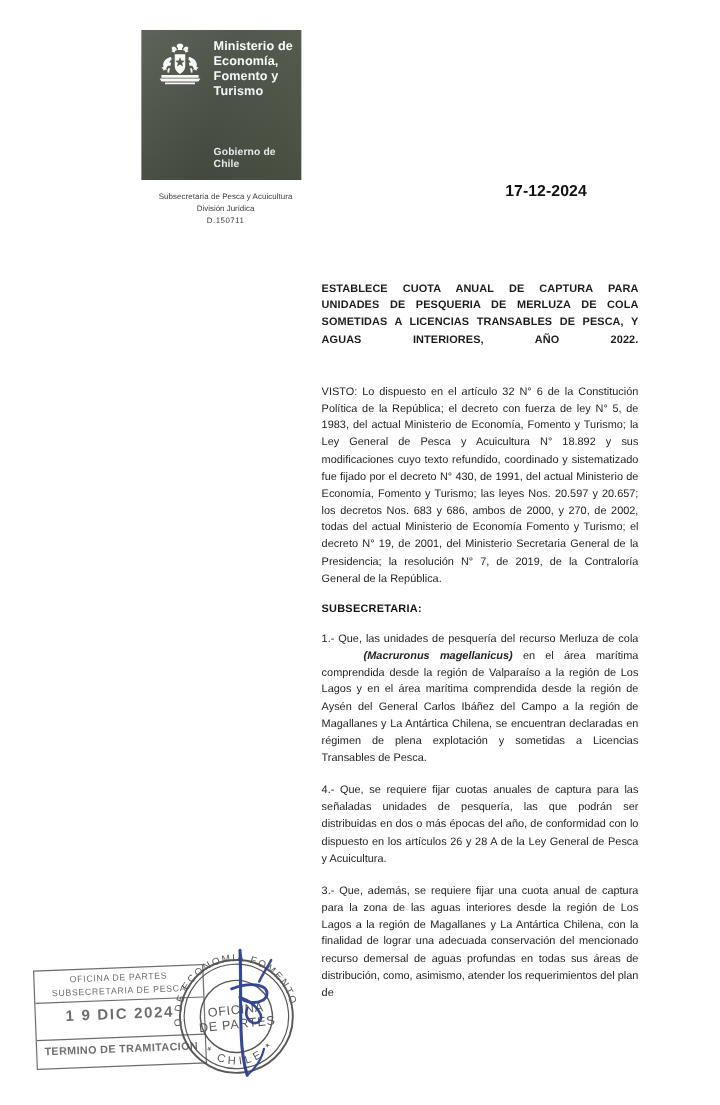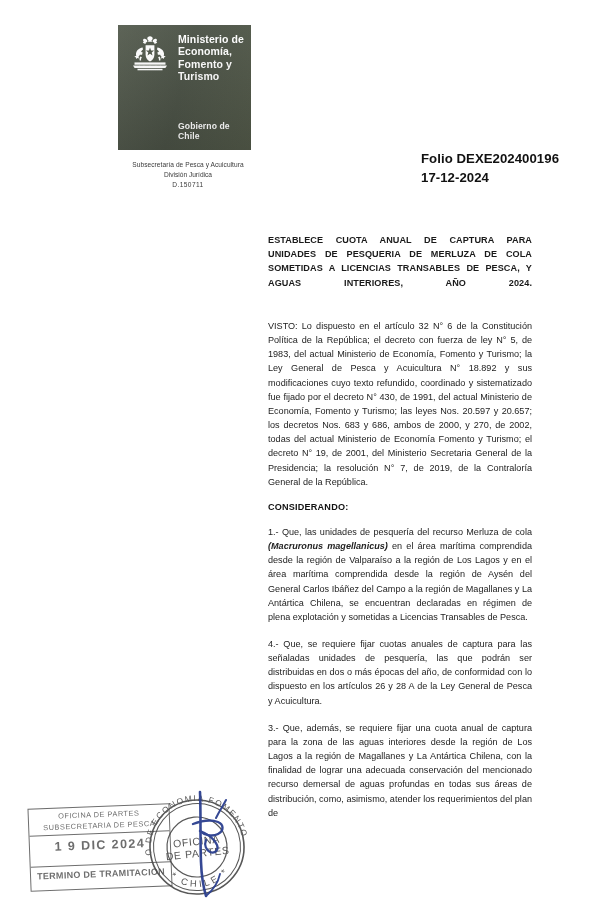--- a/index.html
+++ b/index.html
@@ -120,21 +120,21 @@
 
   .para {
     font-size: 9.1px;
     line-height: 14.15px;
     text-align: justify;
     margin: 0 0 13px 0;
     color: #232323;
     filter: blur(0.22px);
   }
   .para b { font-weight: normal; }
-  .para i { font-style: italic; font-weight: bold; }
+  .para i { font-style: italic; font-weight: bold; margin-left: 35px; }
 
   .section-head {
     font-size: 9.1px;
     font-weight: bold;
     letter-spacing: 0.2px;
     margin: 0 0 13px 0;
     color: #111111;
   }
 
   
@@ -257,32 +257,31 @@
     <div id="gov-name">Gobierno de Chile</div>
   </div>
 
   <div id="subsec-block">
     <span class="ln" id="subsec-line-1">Subsecretaría de Pesca y Acuicultura</span>
     <span class="ln" id="subsec-line-2">División Jurídica</span>
     <span class="ln" id="subsec-line-3">D.150711</span>
   </div>
 
   <div id="folio-block">
-    <span class="ln">Folio DEXE202400196</span>
     <span class="ln">17-12-2024</span>
   </div>
 </div>
 
 <div id="doc-body">
 
-  <div id="doc-title">ESTABLECE CUOTA ANUAL DE CAPTURA PARA UNIDADES DE PESQUERIA DE MERLUZA DE COLA SOMETIDAS A LICENCIAS TRANSABLES DE PESCA, Y AGUAS INTERIORES, AÑO 2024.</div>
+  <div id="doc-title">ESTABLECE CUOTA ANUAL DE CAPTURA PARA UNIDADES DE PESQUERIA DE MERLUZA DE COLA SOMETIDAS A LICENCIAS TRANSABLES DE PESCA, Y AGUAS INTERIORES, AÑO 2022.</div>
 
   <p class="para"><b>VISTO:</b><span> Lo dispuesto en el artículo 32 N° 6 de la Constitución Política de la República; el decreto con fuerza de ley N° 5, de 1983, del actual Ministerio de Economía, Fomento y Turismo; la Ley General de Pesca y Acuicultura N° 18.892 y sus modificaciones cuyo texto refundido, coordinado y sistematizado fue fijado por el decreto N° 430, de 1991, del actual Ministerio de Economía, Fomento y Turismo; las leyes Nos. 20.597 y 20.657; los decretos Nos. 683 y 686, ambos de 2000, y 270, de 2002, todas del actual Ministerio de Economía Fomento y Turismo; el decreto N° 19, de 2001, del Ministerio Secretaria General de la Presidencia; la resolución N° 7, de 2019, de la Contraloría General de la República.</span></p>
 
-  <p class="section-head">CONSIDERANDO:</p>
+  <p class="section-head">SUBSECRETARIA:</p>
 
   <p class="para"><span>1.- Que, las unidades de pesquería del recurso Merluza de cola </span><i>(Macruronus magellanicus)</i><span> en el área marítima comprendida desde la región de Valparaíso a la región de Los Lagos y en el área marítima comprendida desde la región de Aysén del General Carlos Ibáñez del Campo a la región de Magallanes y La Antártica Chilena, se encuentran declaradas en régimen de plena explotación y sometidas a Licencias Transables de Pesca.</span></p>
 
   <p class="para">4.- Que, se requiere fijar cuotas anuales de captura para las señaladas unidades de pesquería, las que podrán ser distribuidas en dos o más épocas del año, de conformidad con lo dispuesto en los artículos 26 y 28 A de la Ley General de Pesca y Acuicultura.</p>
 
   <p class="para">3.- Que, además, se requiere fijar una cuota anual de captura para la zona de las aguas interiores desde la región de Los Lagos a la región de Magallanes y La Antártica Chilena, con la finalidad de lograr una adecuada conservación del mencionado recurso demersal de aguas profundas en todas sus áreas de distribución, como, asimismo, atender los requerimientos del plan de</p>
 </div>
 
 <div id="stamp-layer">
 

